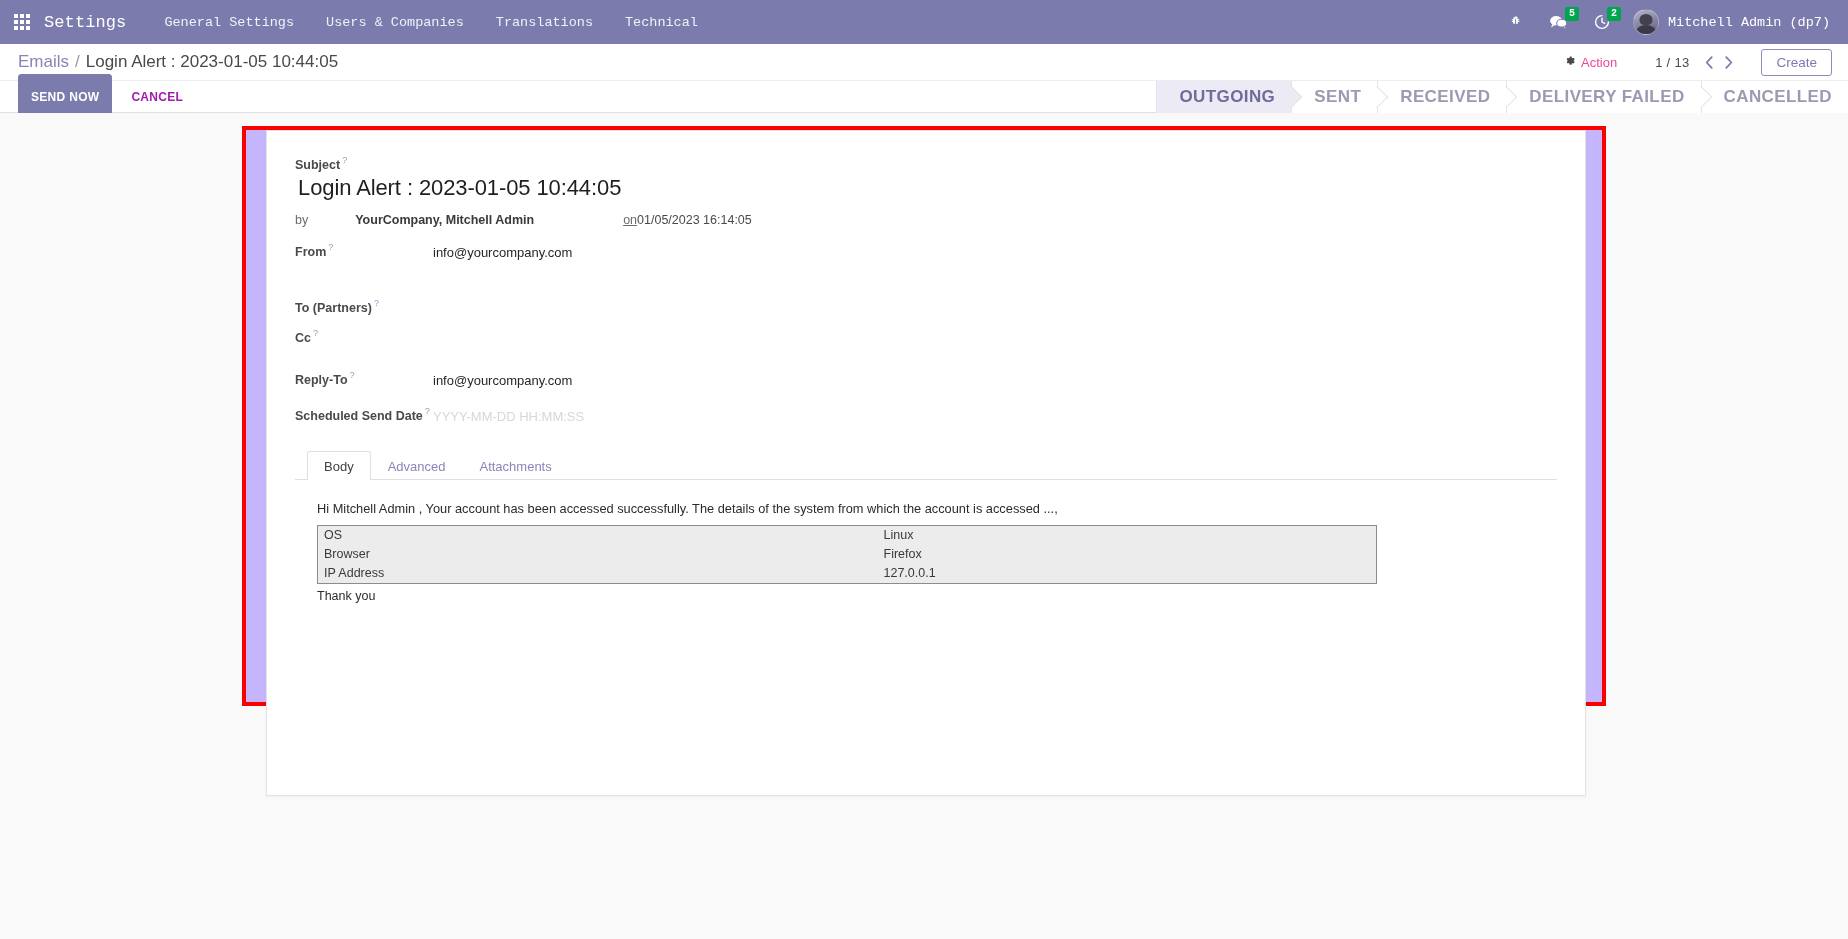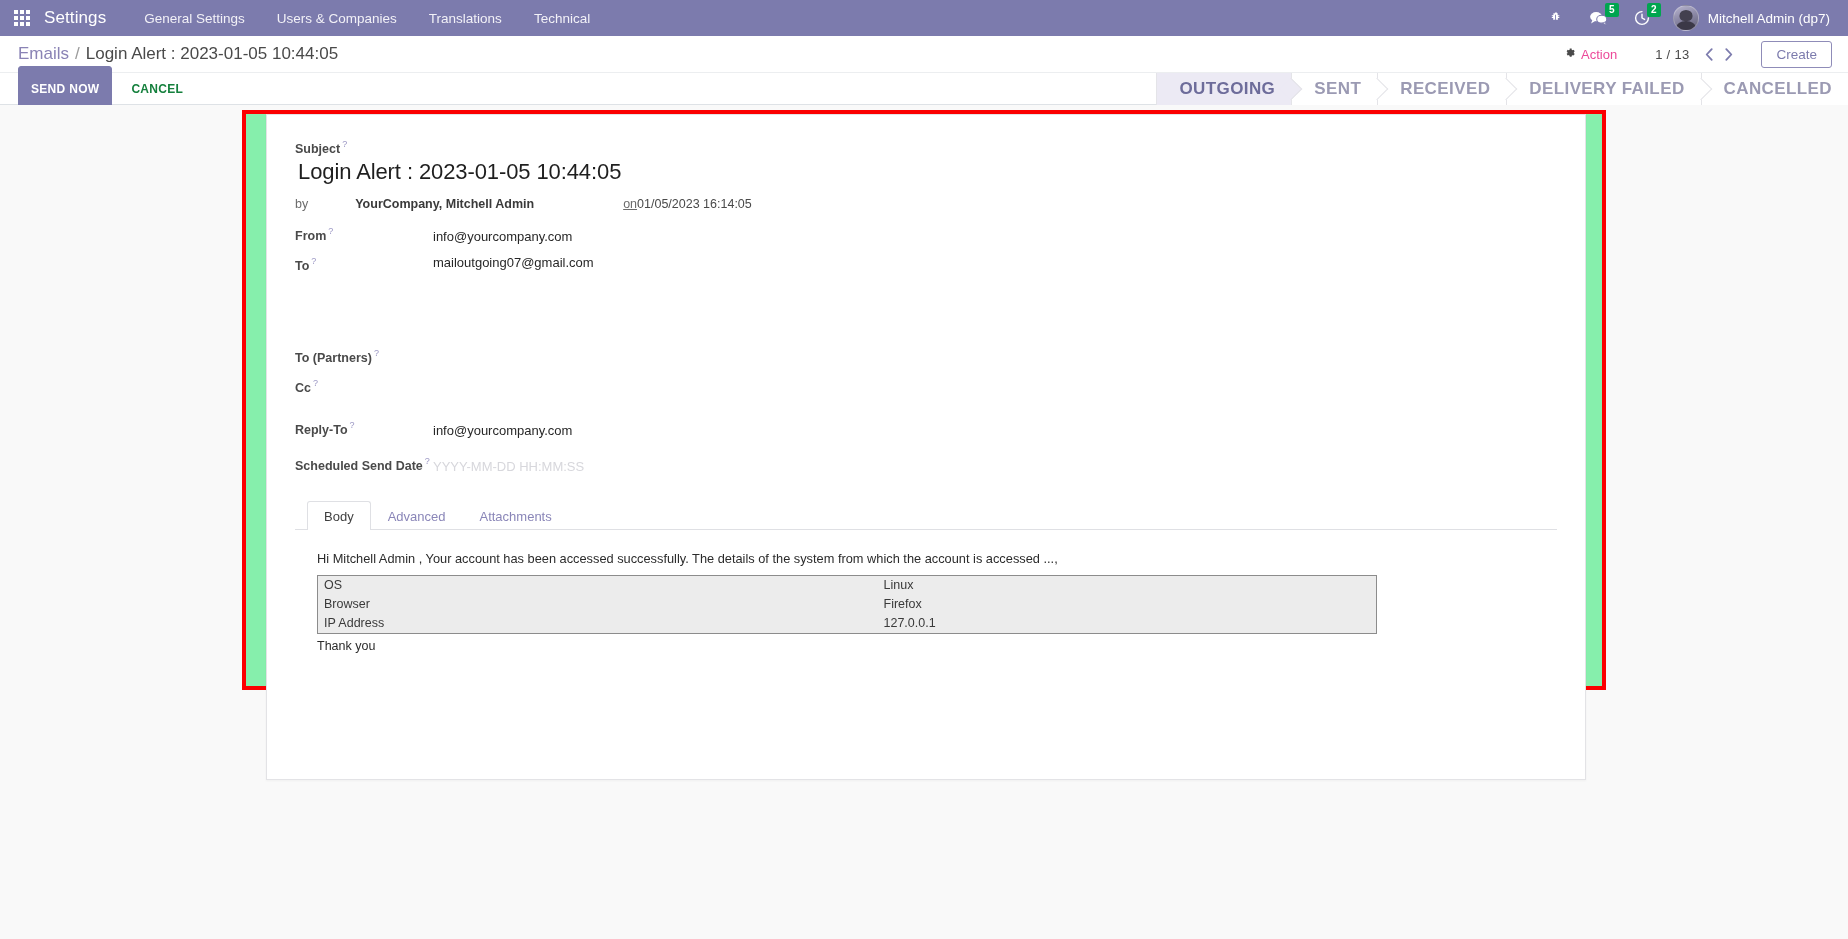--- a/index.html
+++ b/index.html
@@ -6,27 +6,28 @@
   html, body {
     margin: 0; padding: 0;
     width: 1848px; height: 939px;
     background: #f9f9f9;
     font-family: "Liberation Sans", sans-serif;
     -webkit-font-smoothing: antialiased;
   }
 
   
   .navbar {
-    height: 36px;
+    height: 44px;
     background: #7c7bad;
     display: flex;
     align-items: center;
     color: #ffffff;
     font-size: 14px;
     position: relative;
+    font-family: Liberation Mono, monospace;
   }
   .apps-grid {
     width: 44px; height: 40px;
     display: flex; align-items: center; justify-content: center;
     cursor: pointer;
   }
   .apps-grid .grid-dots {
     display: grid;
     grid-template-columns: repeat(3, 4px);
     grid-template-rows: repeat(3, 4px);
@@ -204,21 +205,21 @@
     font-weight: bold;
     letter-spacing: .3px;
     padding: 15px 12px;
     cursor: pointer;
     text-transform: uppercase;
     font-family: "Liberation Sans", sans-serif;
   }
   .btn-cancel {
     background: transparent;
     border: 1px solid transparent;
-    color: #15803d;
+    color: #a21caf;
     font-size: 12px;
     font-weight: bold;
     letter-spacing: .3px;
     padding: 5px 12px;
     margin-left: 6px;
     cursor: pointer;
     text-transform: uppercase;
     font-family: "Liberation Sans", sans-serif;
   }
 
@@ -263,24 +264,24 @@
   
   .content-area {
     padding: 0;
     background: #f9f9f9;
     height: calc(939px - 40px - 36px - 33px);
     overflow: hidden;
     position: relative;
   }
   .highlight-box {
     position: absolute;
-    left: 242px; top: 5px;
+    left: 242px; top: 13px;
     width: 1364px; height: 580px;
     border: 4px solid #fb0000;
-    background: #86efac;
+    background: #c4b5fd;
   }
   .sheet-outer {
     position: absolute;
     left: 20px; top: 0px;
     width: 1320px; height: 666px;
     background: #fff;
     border: 1px solid #e3e3e6;
     box-shadow: 0 1px 2px rgba(0,0,0,.04);
   }
   .sheet-inner {
@@ -523,24 +524,20 @@
           <span class="author">YourCompany, Mitchell Admin</span>
           <span class="on-date"><span class="on-word">on</span><span>01/05/2023 16:14:05</span></span>
         </div>
 
         <div class="fields">
           <div class="field-row">
             <div class="lbl"><span class="field-label">From</span><span class="help-mark">?</span></div>
             <div class="val">info@yourcompany.com</div>
           </div>
 
-          <div class="field-row tall">
-            <div class="lbl"><span class="field-label">To</span><span class="help-mark">?</span></div>
-            <div class="val">mailoutgoing07@gmail.com</div>
-          </div>
 
           <div class="field-row spacer-top">
             <div class="lbl"><span class="field-label">To (Partners)</span><span class="help-mark">?</span></div>
             <div class="val"></div>
           </div>
 
           <div class="field-row">
             <div class="lbl"><span class="field-label">Cc</span><span class="help-mark">?</span></div>
             <div class="val"></div>
           </div>

